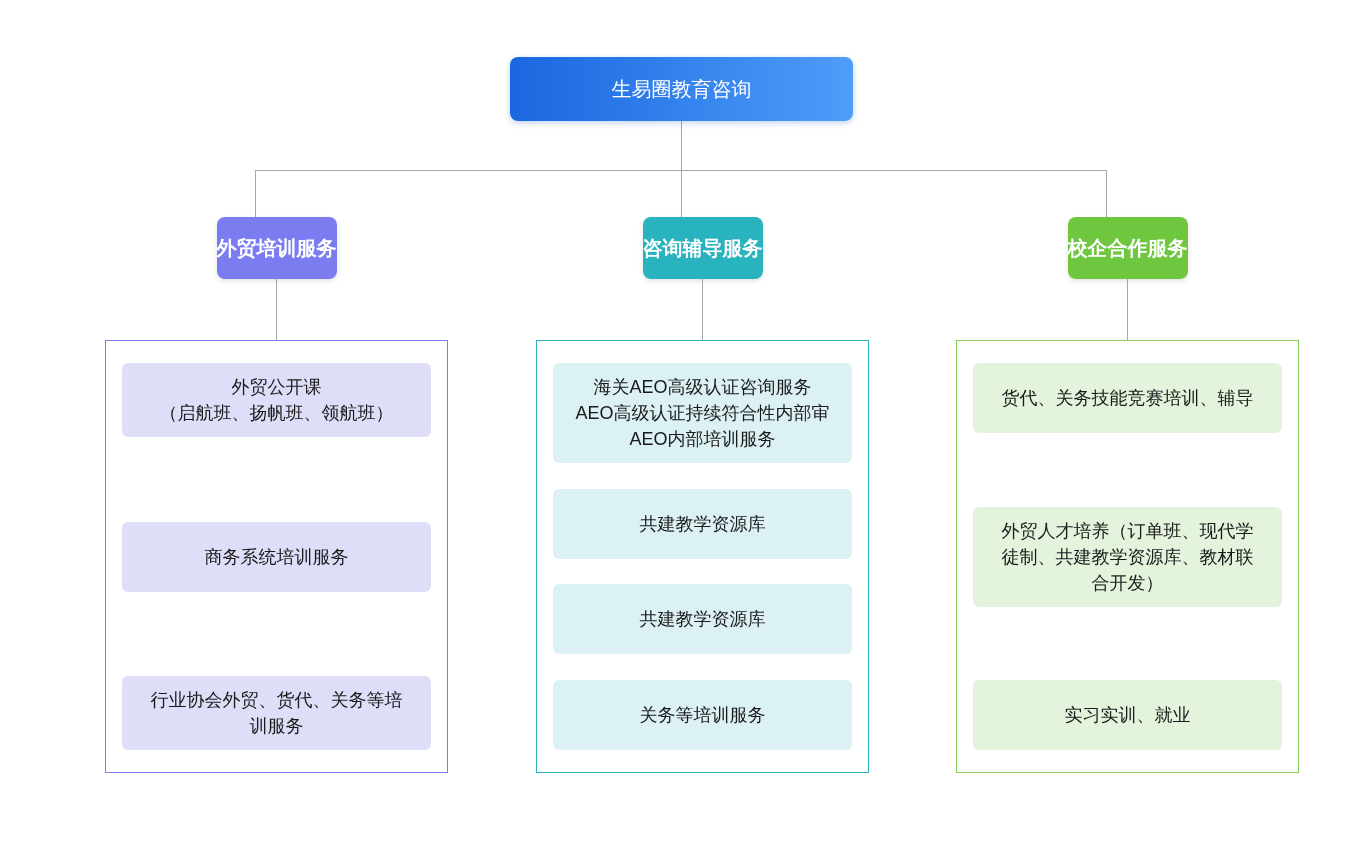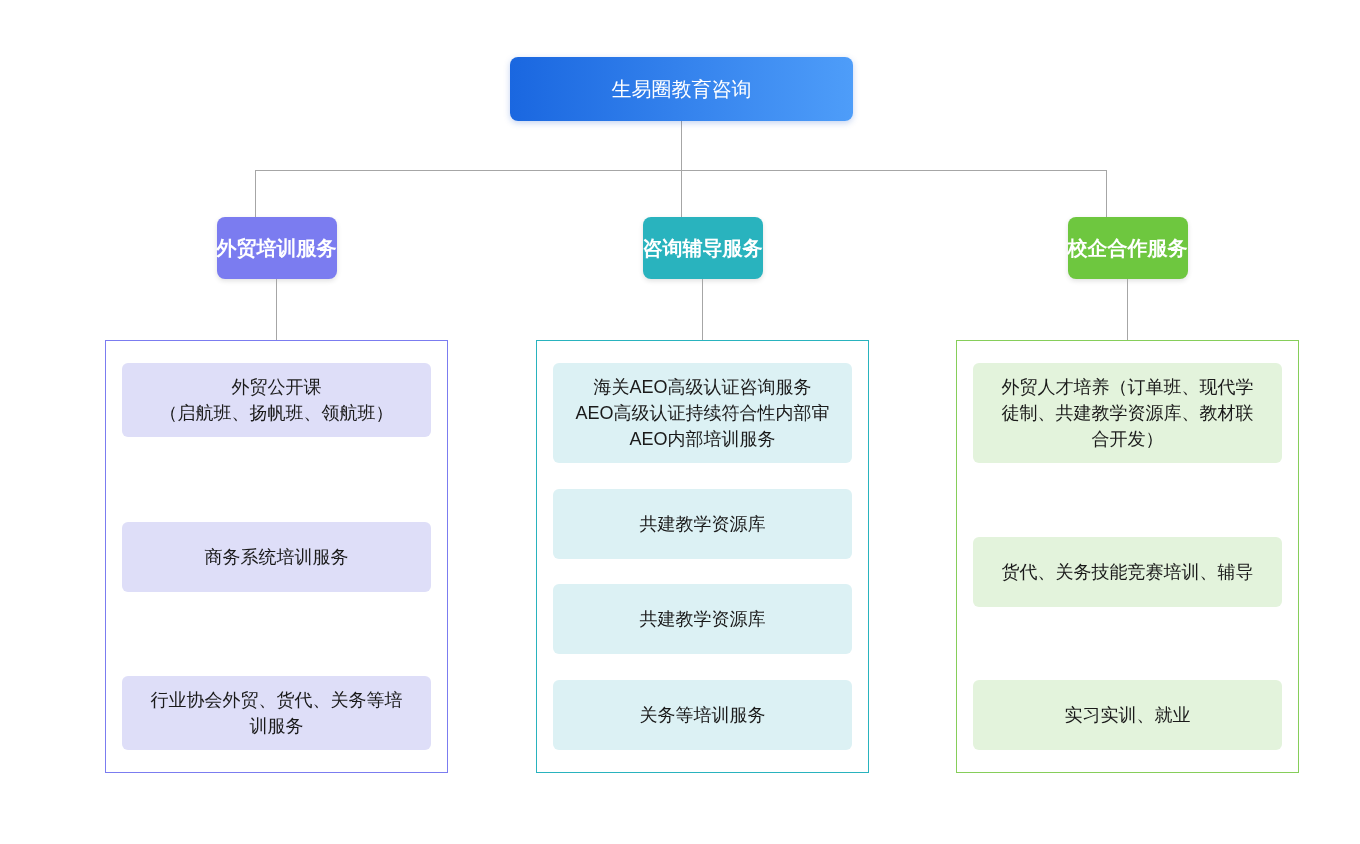--- a/index.html
+++ b/index.html
@@ -132,19 +132,19 @@
       <div class="service-item">关务等培训服务</div>
     </div>
   </div>
 
   <div class="branch" style="left: 935px; --hdr-color: #6ec73f; --border-color: #86ce5a; --item-bg: #e3f3dc;">
     <div class="branch-header">
       <span>校企合作服务</span>
     </div>
     <div class="branch-drop"></div>
     <div class="branch-container">
+      <div class="service-item">货代、关务技能竞赛培训、辅导</div>
       <div class="service-item">外贸人才培养（订单班、现代学徒制、共建教学资源库、教材联合开发）</div>
-      <div class="service-item">货代、关务技能竞赛培训、辅导</div>
       <div class="service-item">实习实训、就业</div>
     </div>
   </div>
 
 </div>
 
 </body></html>

